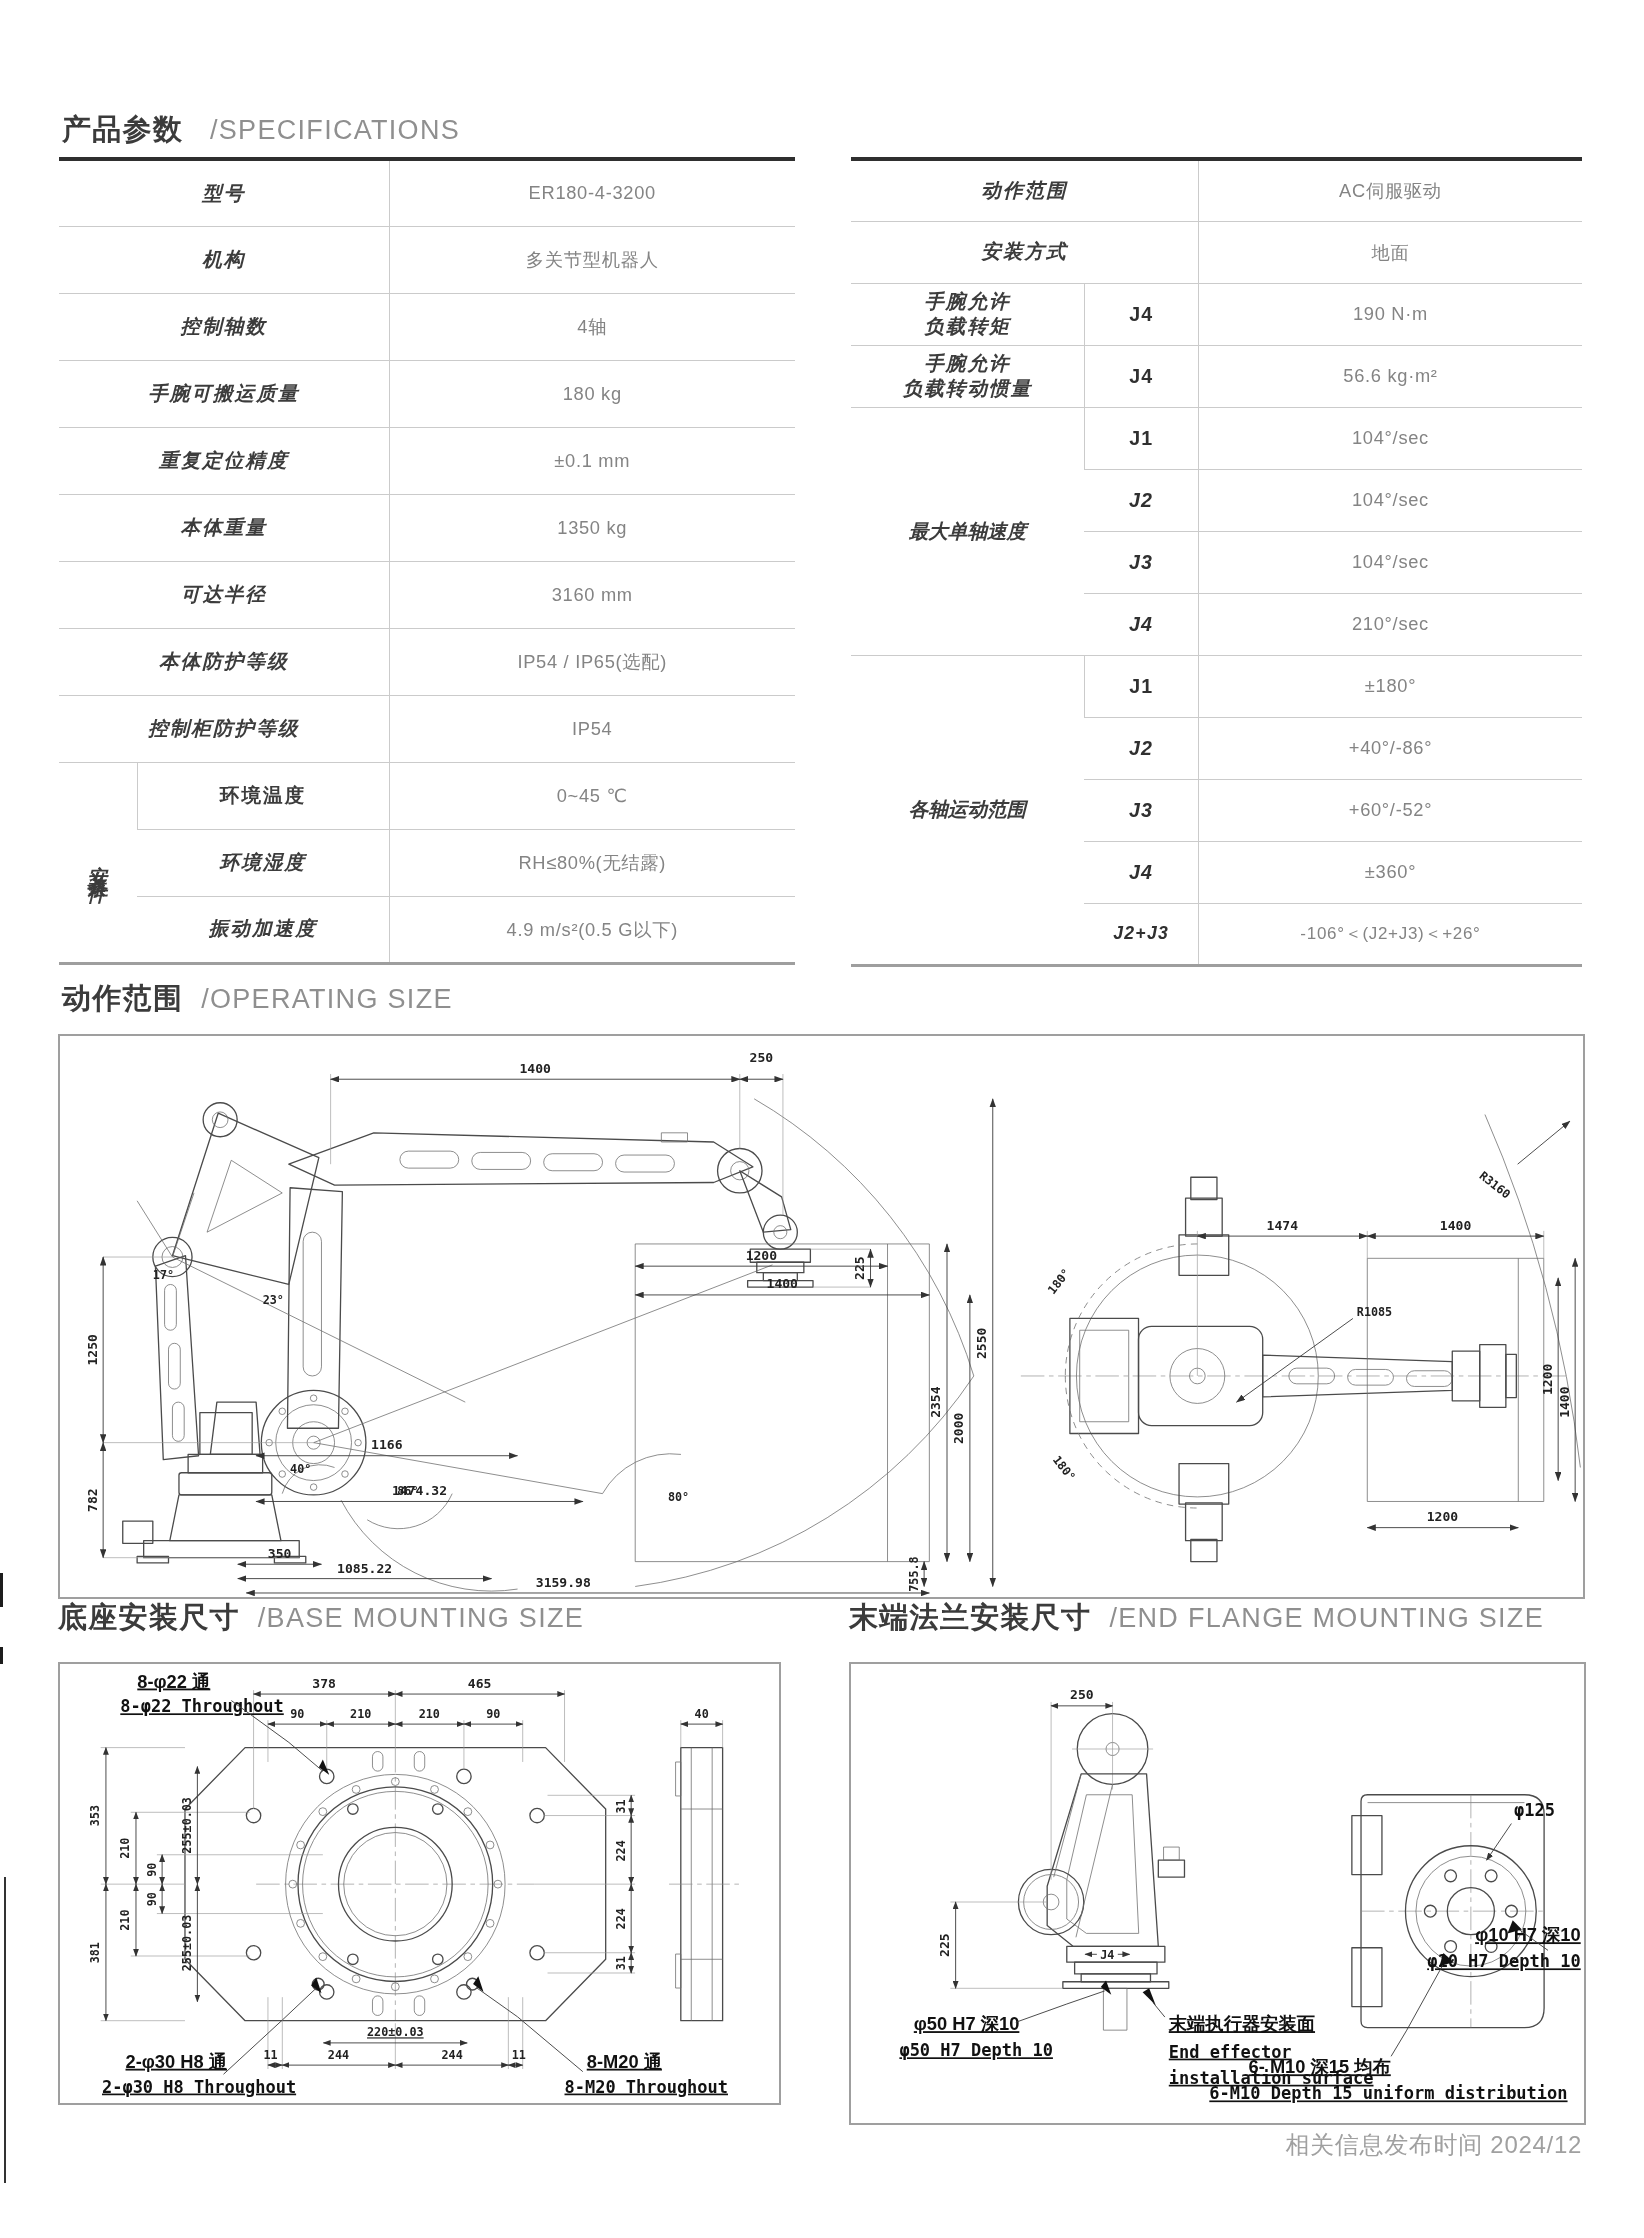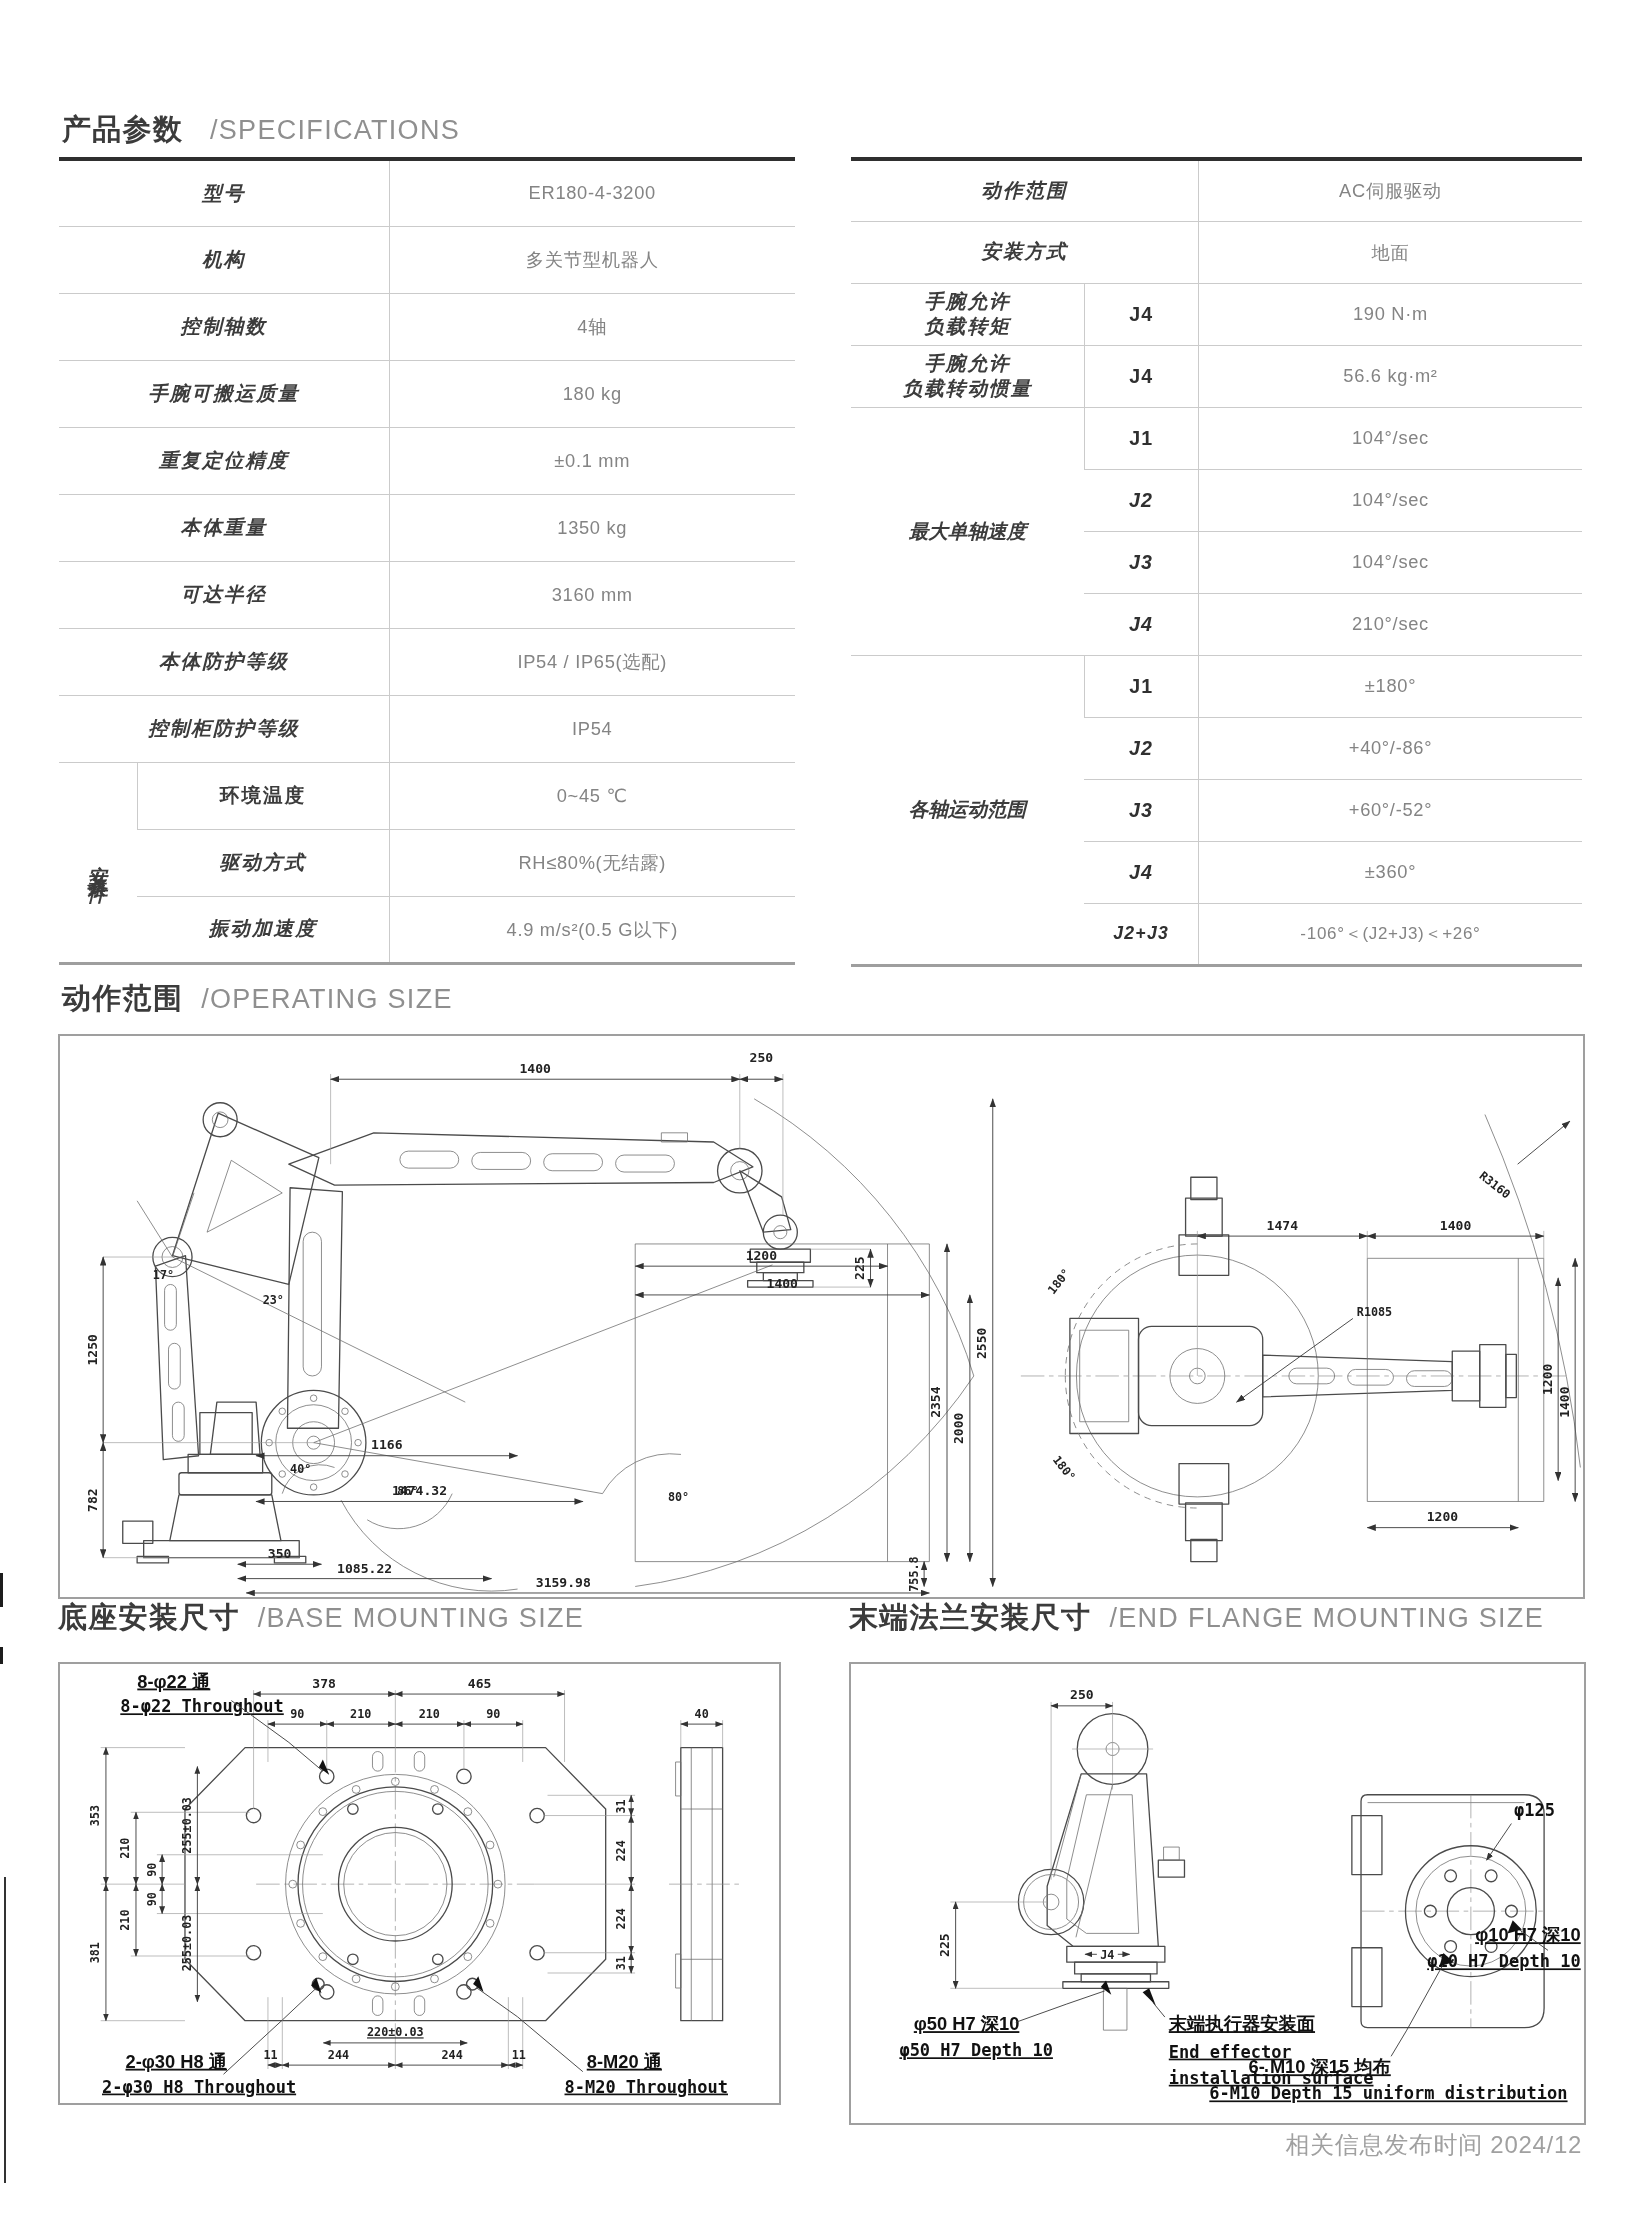--- a/index.html
+++ b/index.html
@@ -94,21 +94,21 @@
     <tr>
           <td class="lbl" colspan="2">控制柜防护等级</td>
           <td class="val">IP54</td>
         </tr>
     <tr>
           <td class="grpv" rowspan="3">安装条件</td>
           <td class="lbl">环境温度</td>
           <td class="val">0~45 ℃</td>
         </tr>
     <tr>
-          <td class="lbl">驱动方式</td>
+          <td class="lbl">环境湿度</td>
           <td class="val">RH≤80%(无结露)</td>
         </tr>
     <tr>
           <td class="lbl">振动加速度</td>
           <td class="val">4.9 m/s²(0.5 G以下)</td>
         </tr>
   </tbody>
     </table>
 
   <table class="spec rt" style="left:851px;top:157px;width:731px">

